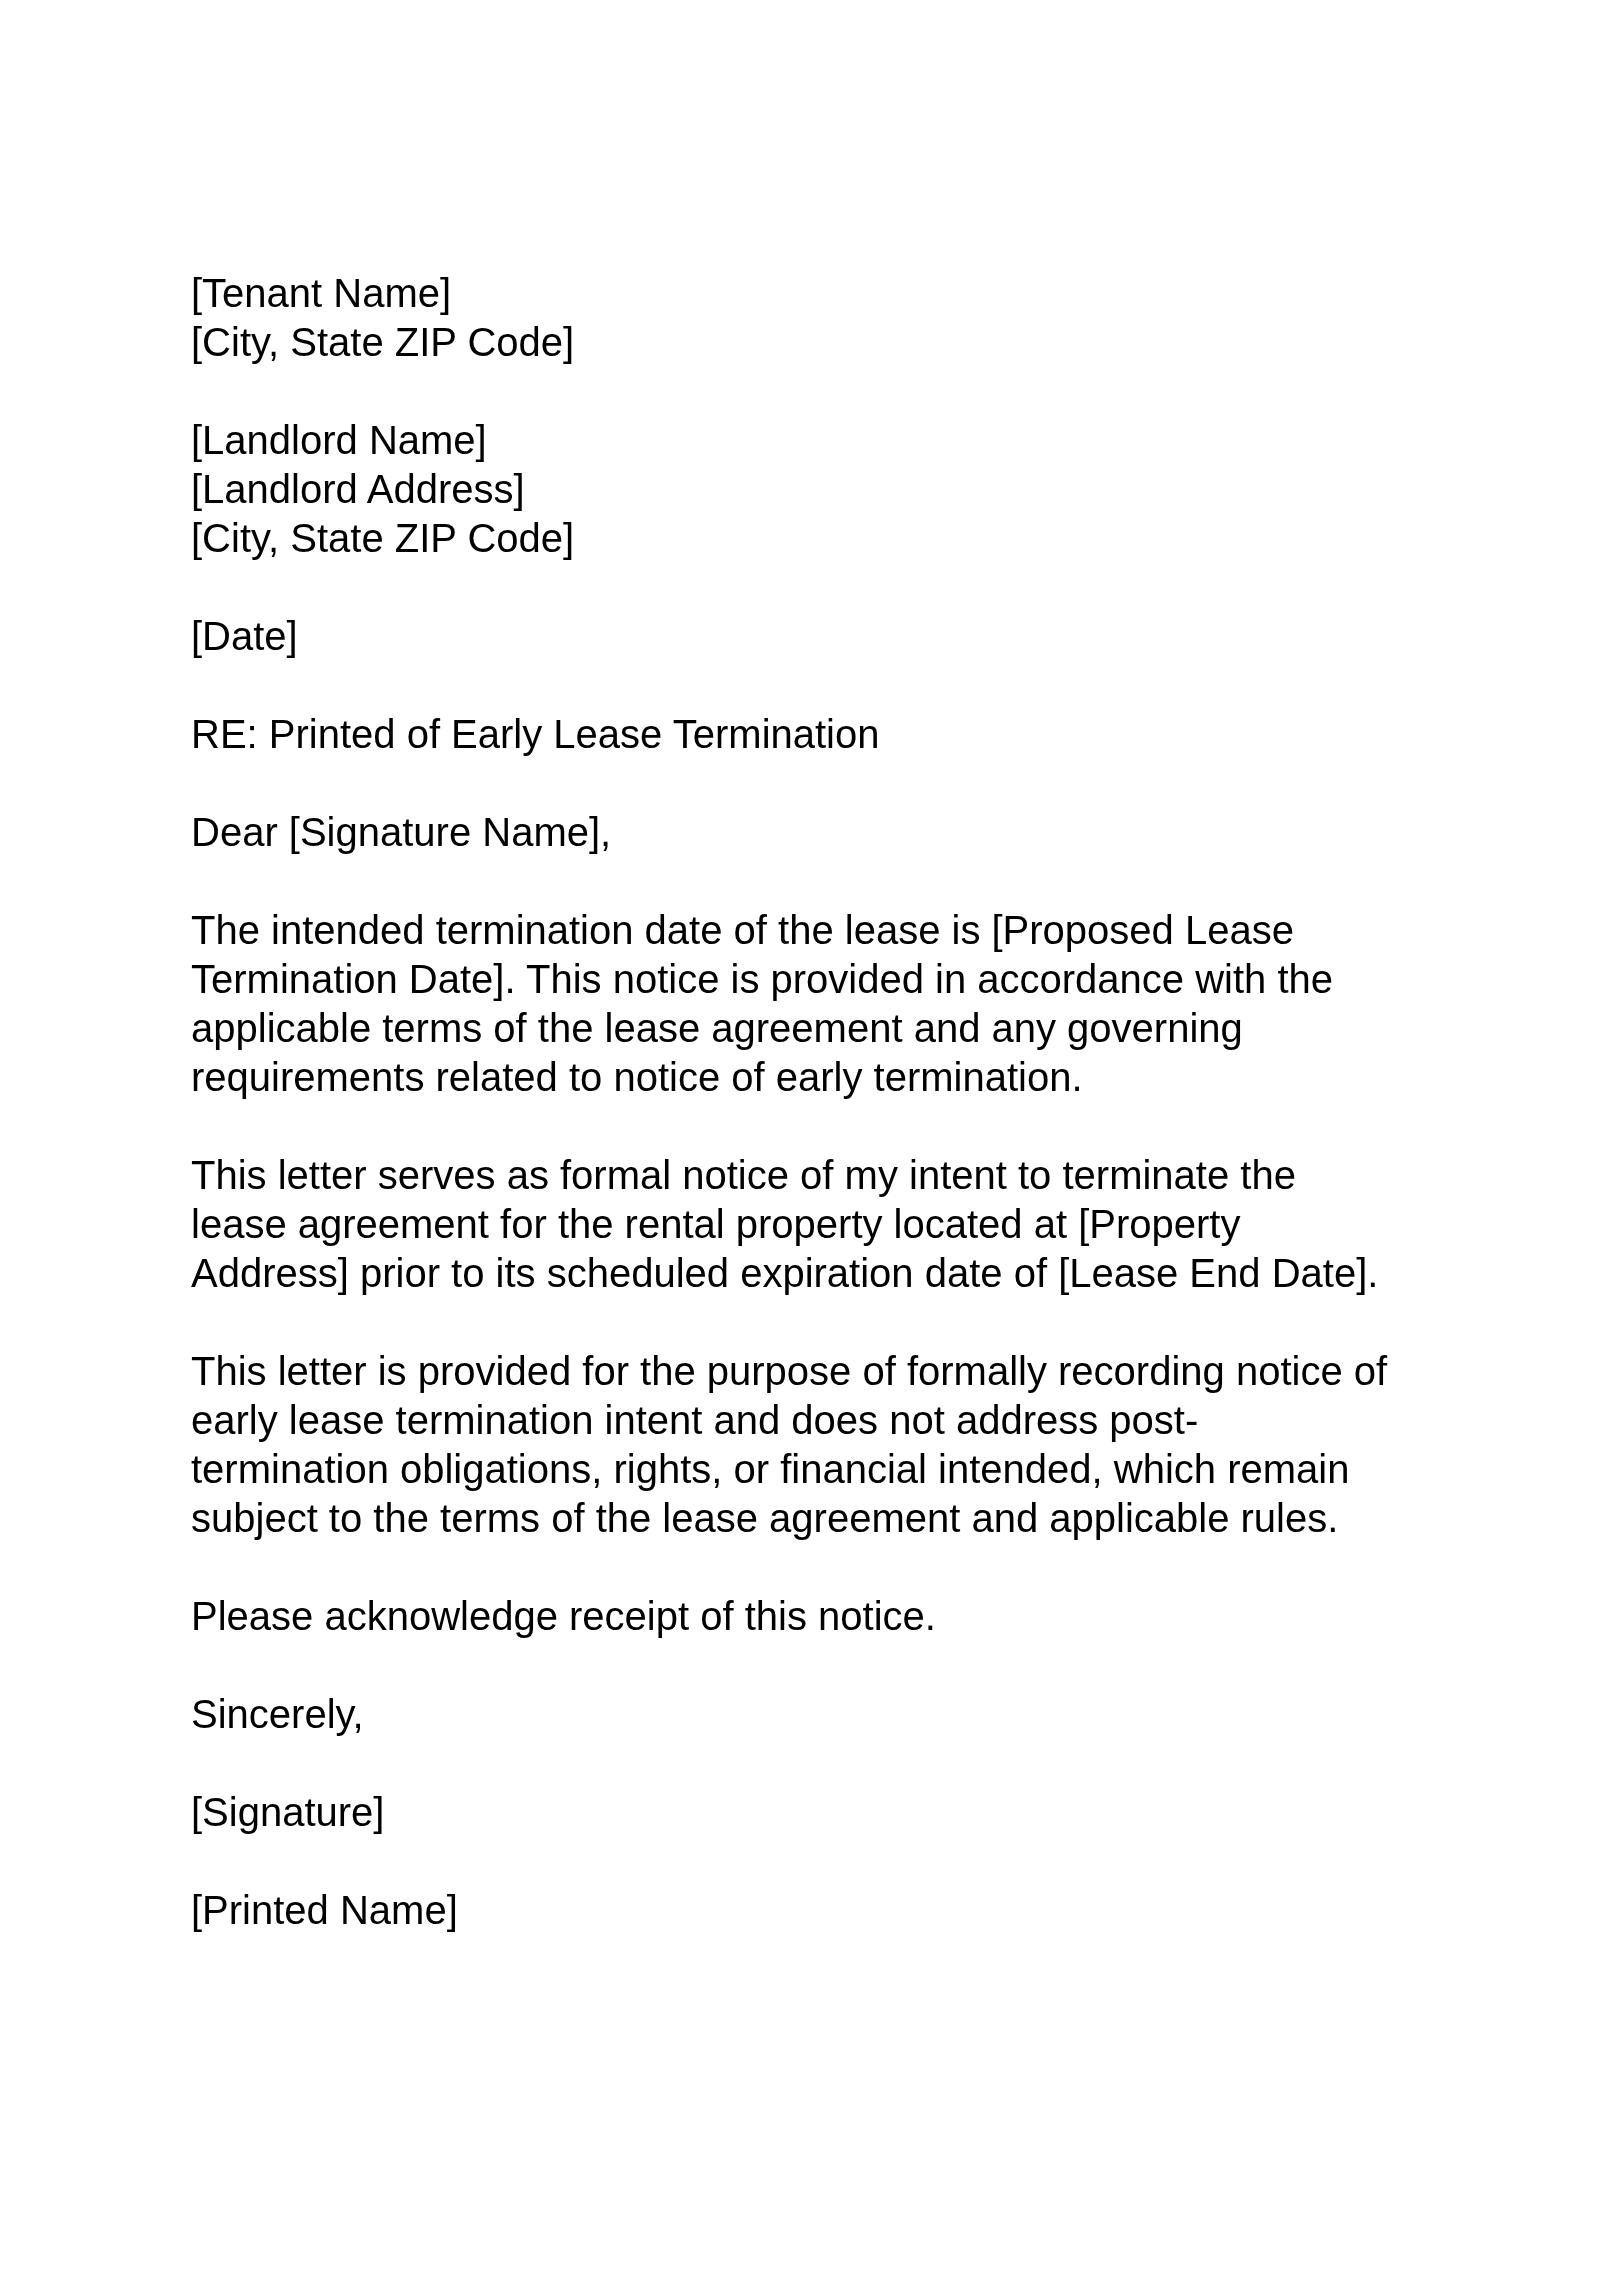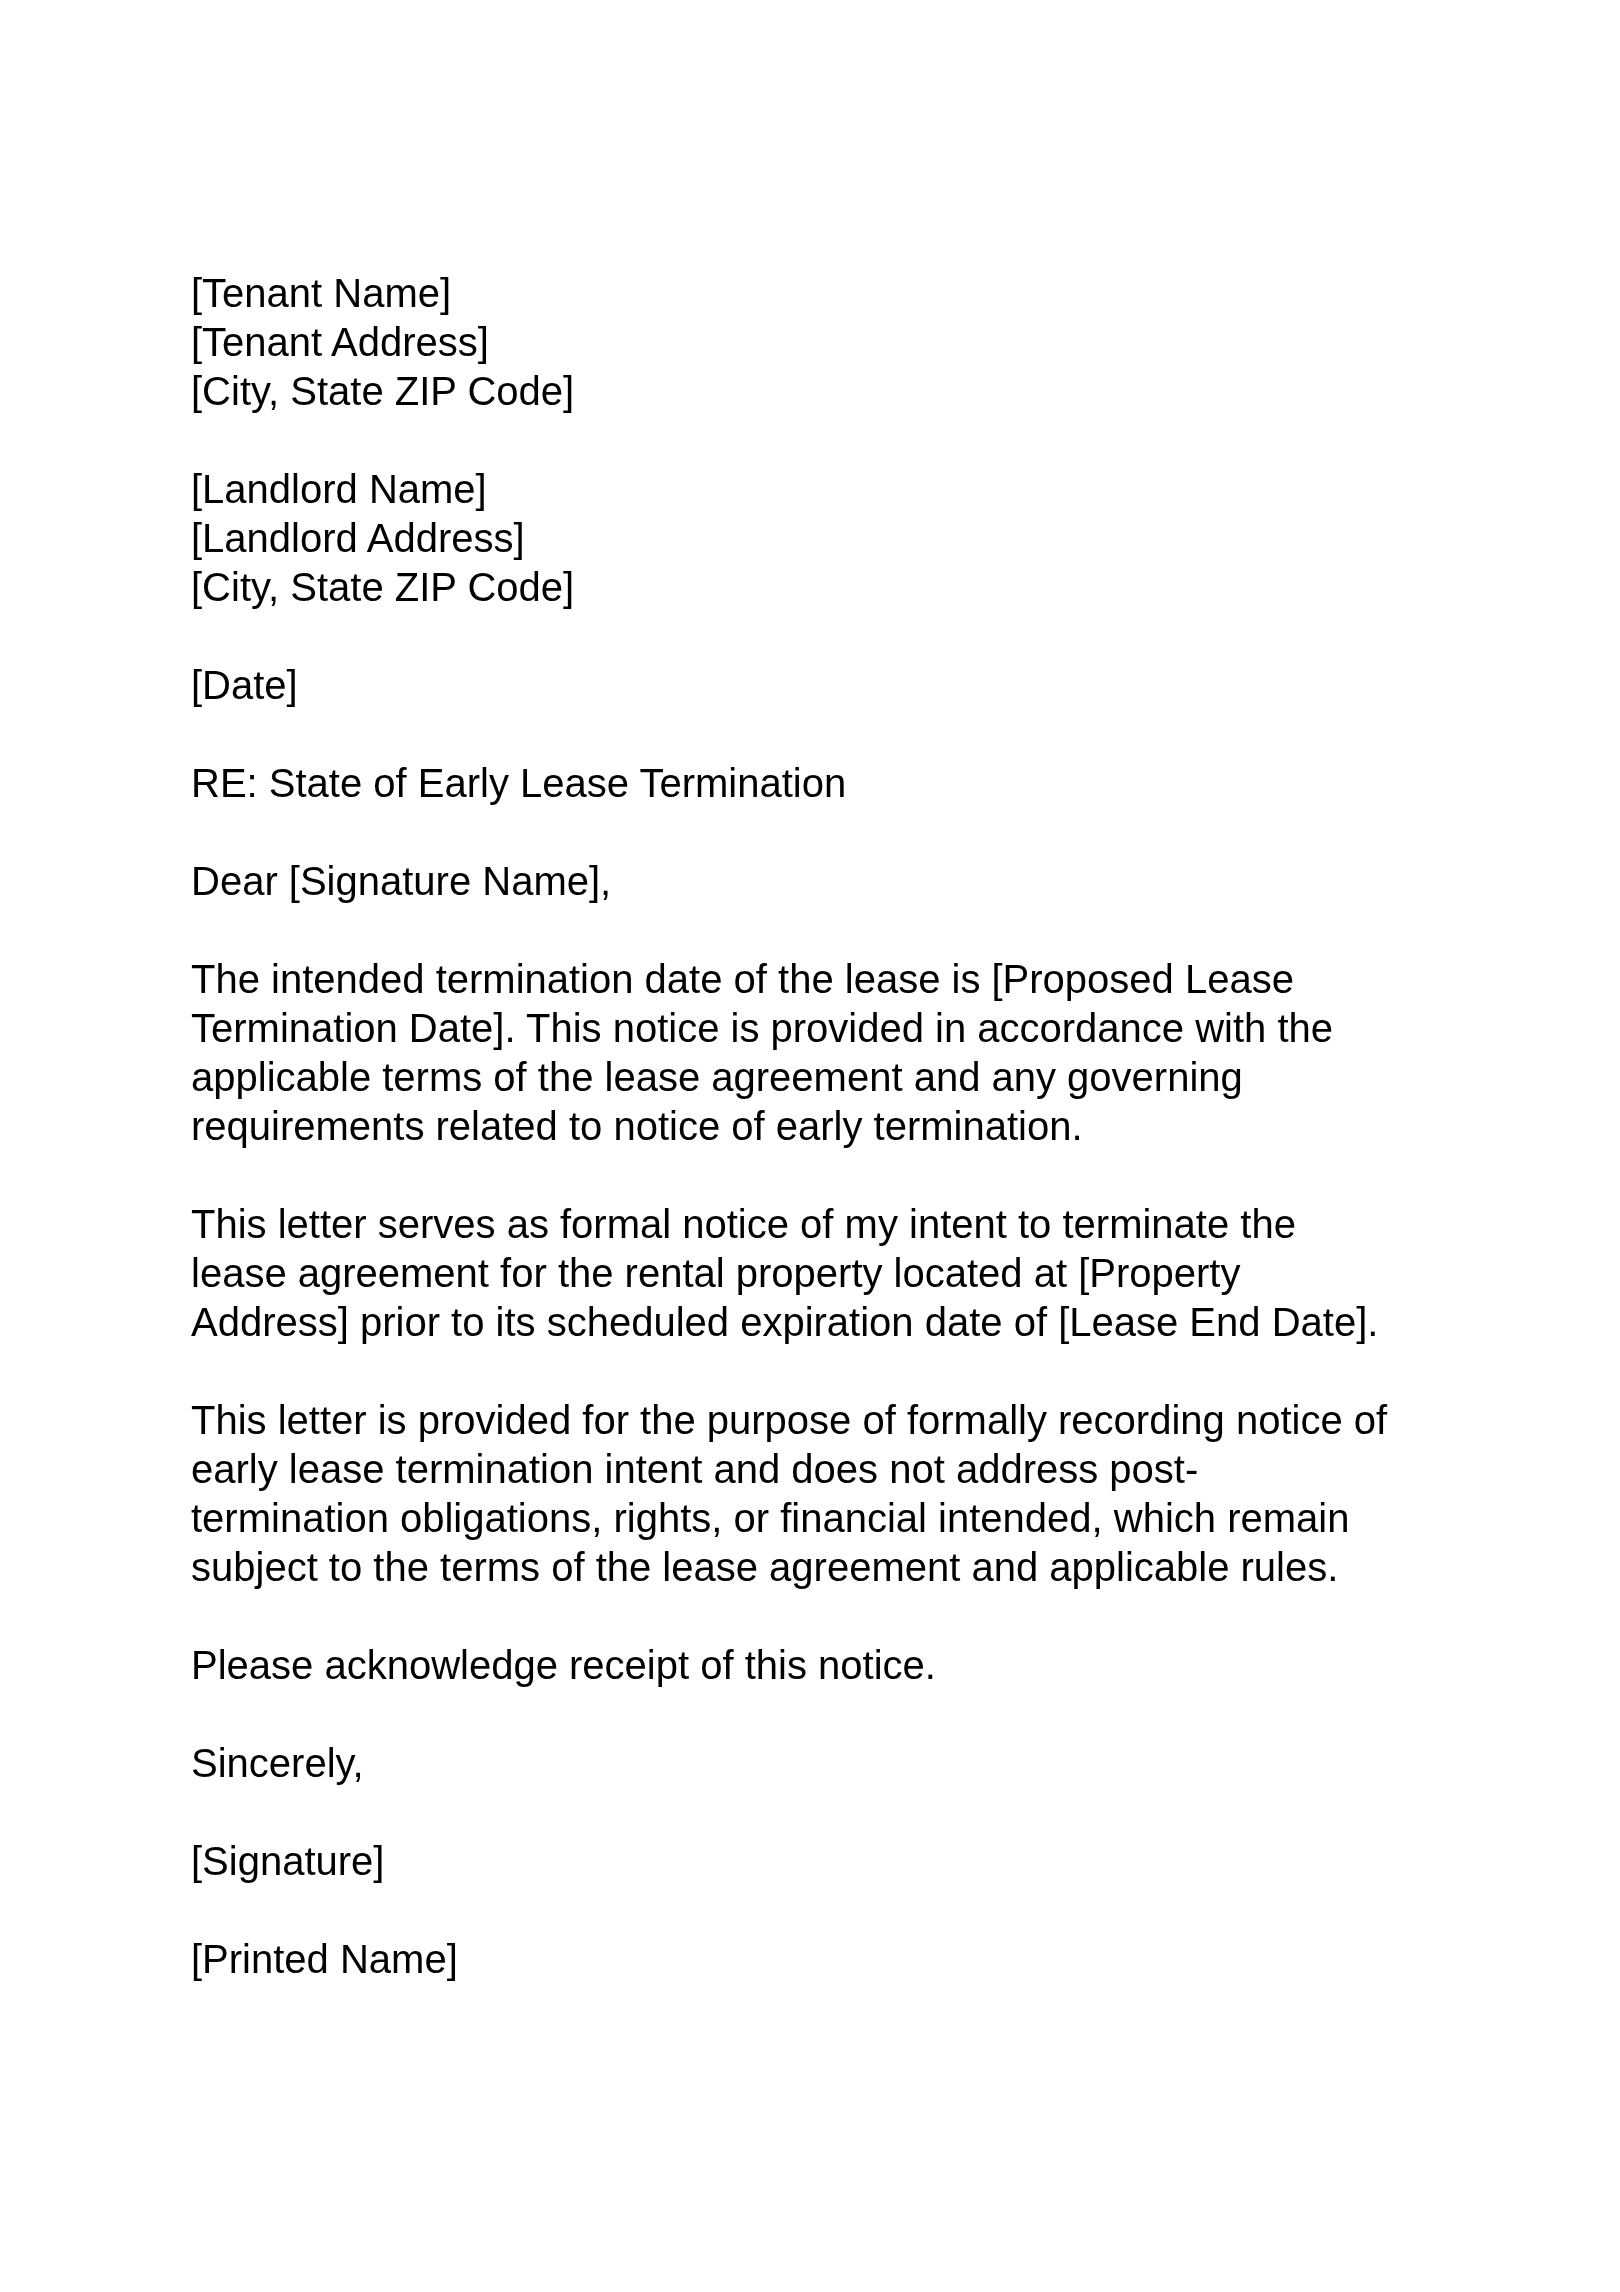--- a/index.html
+++ b/index.html
@@ -40,36 +40,35 @@
   }
 </style>
 </head>
 <body>
 
 <div class="page">
   <div class="letter">
 
     <div class="block">
       <span class="line">[Tenant Name]</span>
-      <span class="line">[Tenant Address]</span>
       <span class="line">[City, State ZIP Code]</span>
     </div>
 
     <div class="block">
       <span class="line">[Landlord Name]</span>
       <span class="line">[Landlord Address]</span>
       <span class="line">[City, State ZIP Code]</span>
     </div>
 
     <div class="block">
       <span class="line">[Date]</span>
     </div>
 
     <div class="block">
-      <span class="line">RE: State of Early Lease Termination</span>
+      <span class="line">RE: Printed of Early Lease Termination</span>
     </div>
 
     <div class="block">
       <span class="line">Dear [Signature Name],</span>
     </div>
 
     <div class="block">
       <span class="line">The intended termination date of the lease is [Proposed Lease</span>
       <span class="line">Termination Date]. This notice is provided in accordance with the</span>
       <span class="line">applicable terms of the lease agreement and any governing</span>

